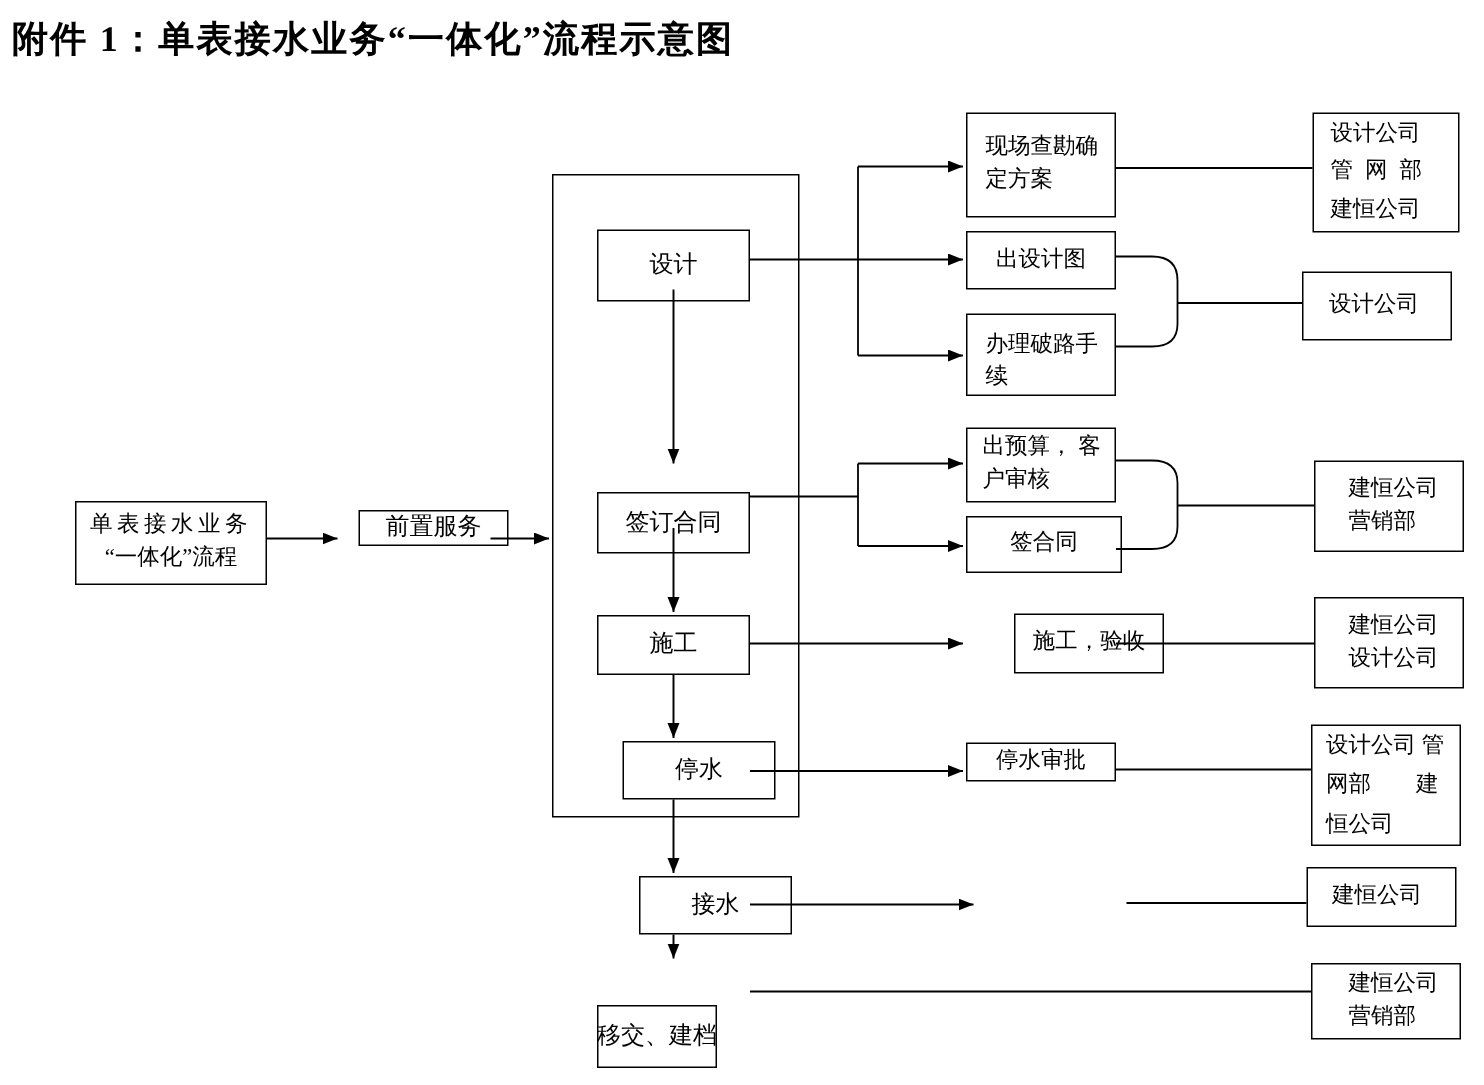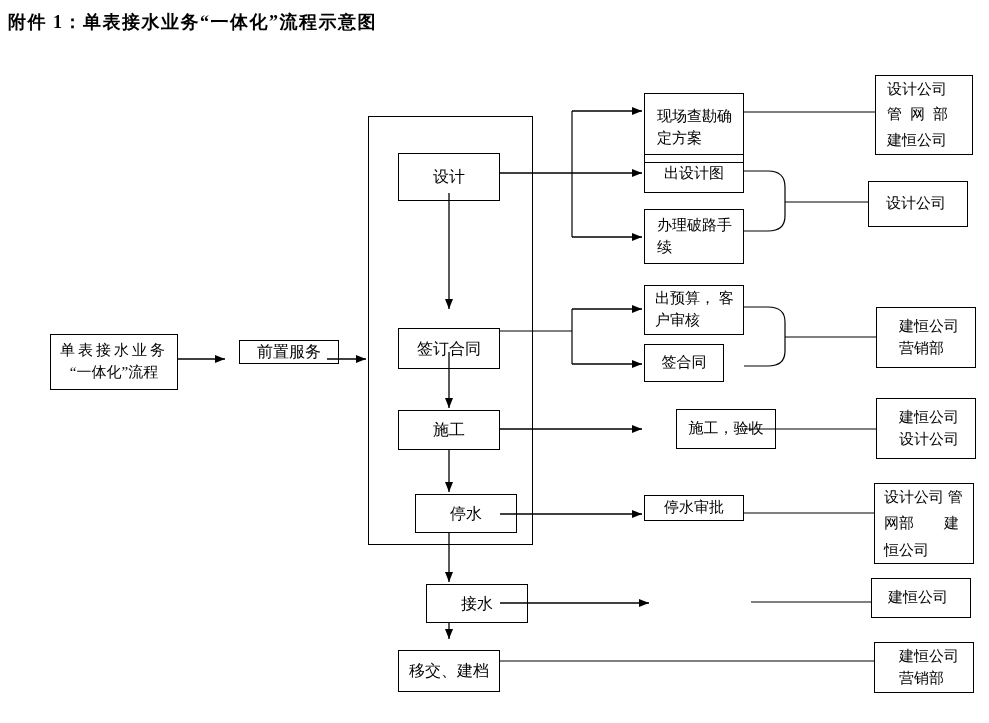--- a/index.html
+++ b/index.html
@@ -6,21 +6,21 @@
   .stage {
     position:relative;
     width:989px; height:723px;
     background:#ffffff;
     font-family:"Liberation Serif","DejaVu Serif",serif;
     color:#000;
     overflow:hidden;
   }
   .title {
     position:absolute; left:8px; top:10px;
-    font-size:18px; font-weight:bold; letter-spacing:1.5px;
+    font-size:24px; font-weight:bold; letter-spacing:1.5px;
     white-space:pre;
   }
   .box {
     position:absolute;
     border:1px solid #000;
     box-sizing:border-box;
     display:flex; flex-direction:column;
     align-items:center; justify-content:center;
     font-size:16px; line-height:1.45;
     white-space:pre;
@@ -106,40 +106,40 @@
   </div>
   <div class="box" style="left:398px; top:410px; width:102px; height:40px;">
     <span>施工</span>
   </div>
   <div class="box" style="left:398px; top:494px; width:102px; height:39px;margin-left:17px;">
     <span>停水</span>
   </div>
   <div class="box" style="left:398px; top:584px; width:102px; height:39px;margin-left:28px;">
     <span>接水</span>
   </div>
-  <div class="box" style="left:398px; top:650px; width:102px; height:42px;">
+  <div class="box" style="left:398px; top:670px; width:80px; height:42px;">
     <span>移交、建档</span>
   </div>
 
-  <div class="box small ta-left" style="left:644px; top:75px; width:100px; height:70px; padding-left:12px;margin-top:18px;">
+  <div class="box small ta-left" style="left:644px; top:75px; width:100px; height:70px; padding-left:12px;">
     <span>现场查勘确</span>
     <span>定方案</span>
   </div>
   <div class="box small" style="left:644px; top:154px; width:100px; height:39px;">
     <span>出设计图</span>
   </div>
-  <div class="box small ta-left" style="left:644px; top:209px; width:100px; height:55px; padding-left:12px;">
+  <div class="box small ta-left" style="left:644px; top:209px; width:100px; height:55px; padding-left:12px;justify-content:flex-end;">
     <span>办理破路手</span>
     <span>续</span>
   </div>
   <div class="box small ta-left" style="left:644px; top:285px; width:100px; height:50px; padding-left:10px;">
     <span>出预算， 客</span>
     <span>户审核</span>
   </div>
-  <div class="box small" style="left:644px; top:344px; width:80px; height:38px;font-family:Liberation Serif, serif;">
+  <div class="box small" style="left:644px; top:344px; width:104px; height:38px;font-family:Liberation Serif, serif;">
     <span>签合同</span>
   </div>
   <div class="box small" style="left:644px; top:409px; width:100px; height:40px;margin-left:32px;">
     <span>施工，验收</span>
   </div>
   <div class="box small" style="left:644px; top:495px; width:100px; height:26px;">
     <span>停水审批</span>
   </div>
 
   <div class="box small ta-left" style="left:875px; top:75px; width:98px; height:80px; padding-left:11px; line-height:1.7;">

